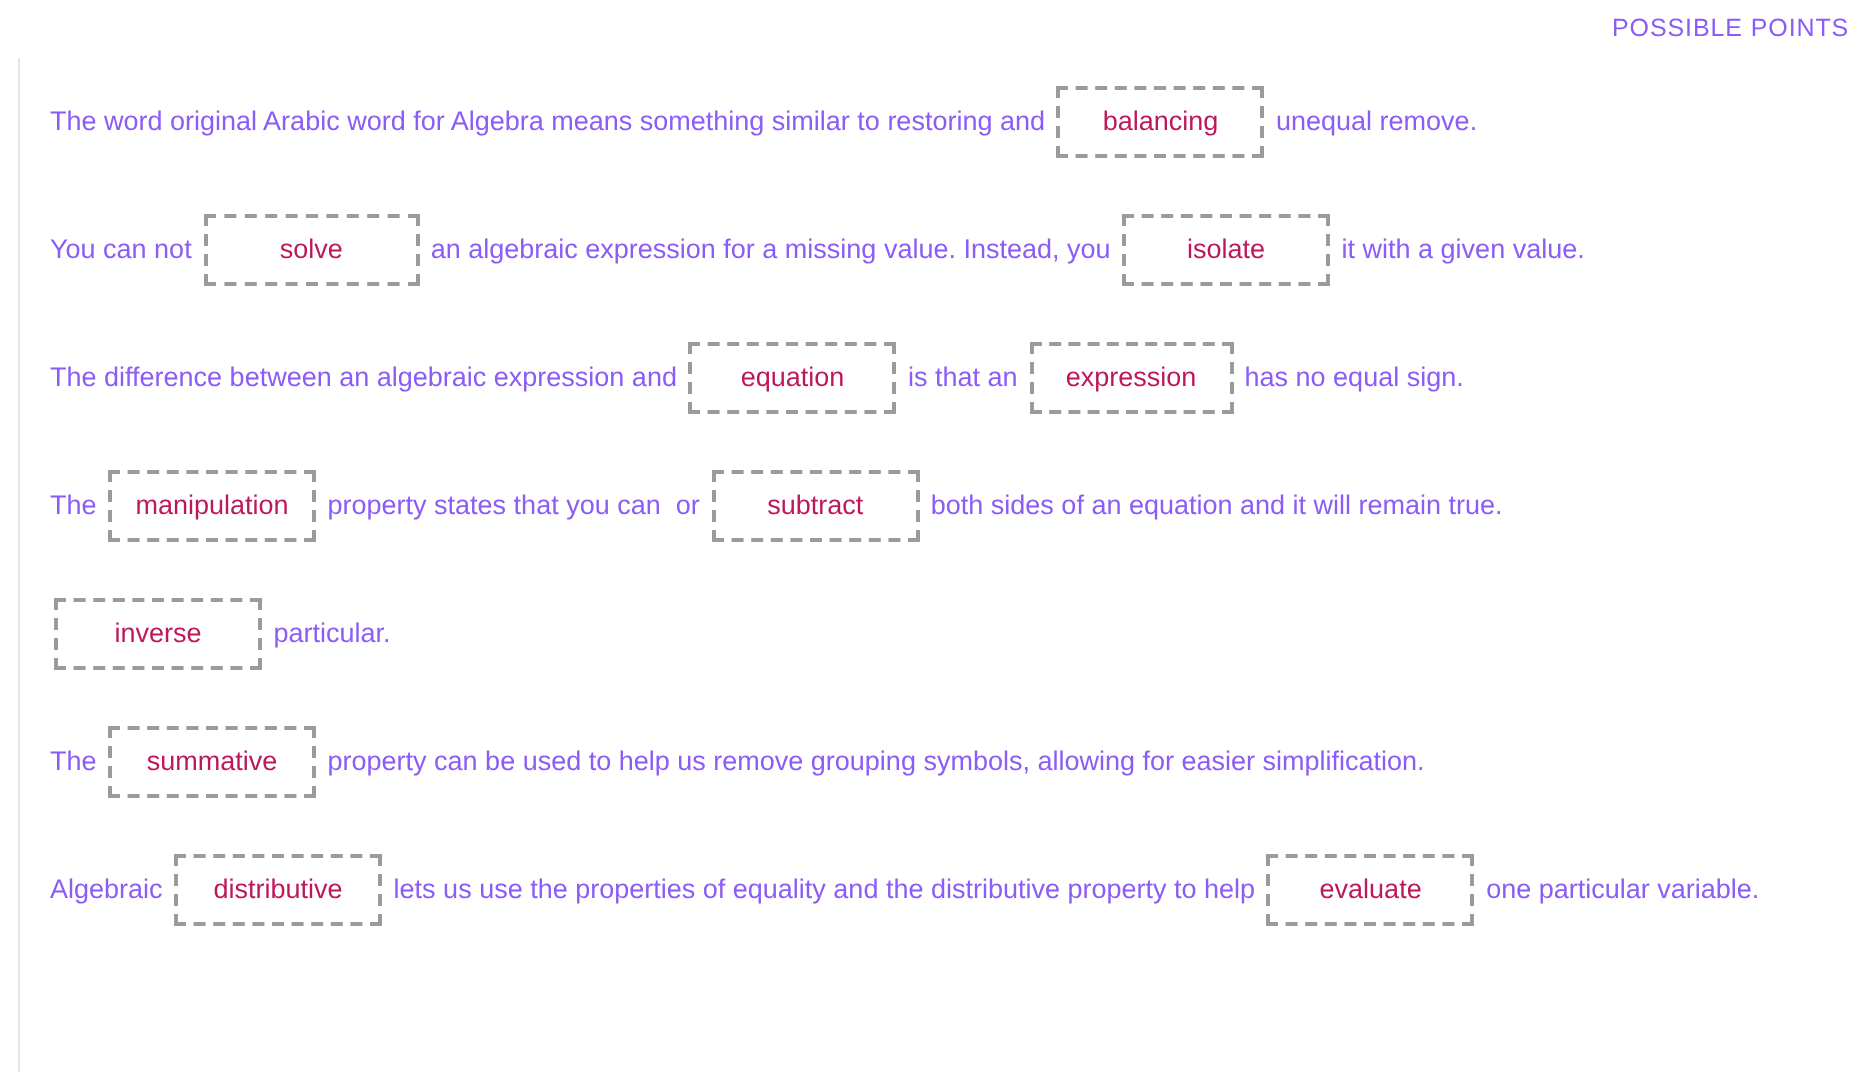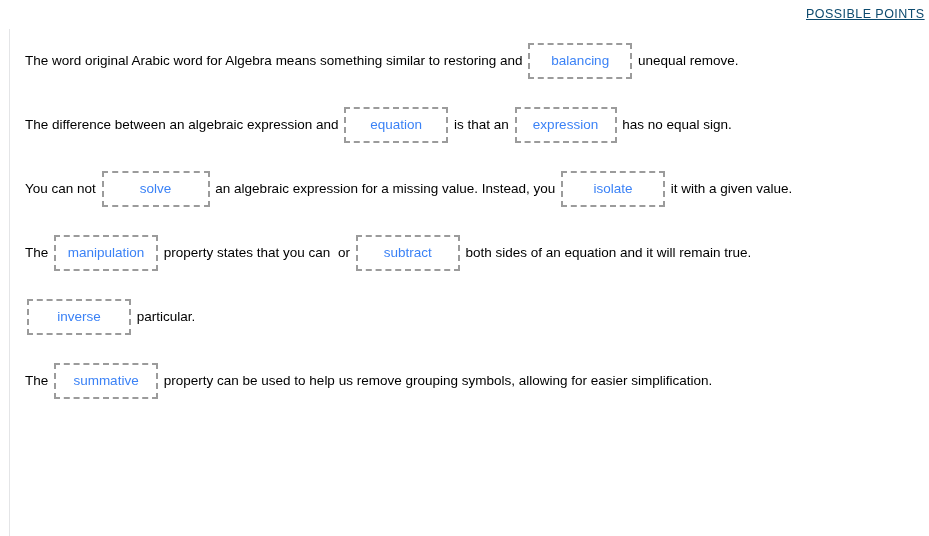--- a/index.html
+++ b/index.html
@@ -24,24 +24,23 @@
     width: 929px;
     height: 29px;
     box-sizing: border-box;
   }
   .possible-points {
     position: absolute;
     top: 7px;
     left: 806px;
     font-size: 12.5px;
     letter-spacing: 0.45px;
-    color: #0c4a6e;
+    color: #8b5cf6;
     white-space: nowrap;
     font-family: "Liberation Sans", sans-serif;
-    text-decoration: underline;
   }
 
   
   .question-card {
     position: absolute;
     top: 29px;
     left: 9px;
     width: 920px;
     height: 507px;
     background: #ffffff;
@@ -63,35 +62,35 @@
     flex-wrap: nowrap;
     height: 64px;
     padding-left: 15px;
     white-space: nowrap;
     font-size: 13.5px;
     color: #3b3b3d;
     line-height: 1.3;
   }
   .sentence-row .txt {
     font-size: 13.5px;
-    color: #000000;
+    color: #8b5cf6;
     white-space: pre;
   }
 
   
   .drop-slot {
     display: inline-flex;
     align-items: center;
     justify-content: center;
     height: 36px;
     box-sizing: border-box;
     border: 2px dashed #9b9b9b;
     background: #ffffff;
     font-size: 13.5px;
-    color: #3b82f6;
+    color: #be185d;
     margin: 0 2px;
     padding: 0 6px;
     text-align: center;
     flex: none;
   }
 
   .w-108 { width: 108px; }
   .w-104 { width: 104px; }
   .w-102 { width: 102px; }
 </style>
@@ -103,44 +102,51 @@
 </div>
 
 <div class="question-card">
   <div class="rows" id="question-rows">
       <div class="sentence-row">
         <span class="txt">The word original Arabic word for Algebra means something similar to restoring and </span>
         <span class="drop-slot w-104">balancing</span>
         <span class="txt"> unequal remove.</span>
       </div>
       <div class="sentence-row">
+        <span class="txt">You can not </span>
+        <span class="drop-slot w-108">solve</span>
+        <span class="txt"> an algebraic expression for a missing value. Instead, you </span>
+        <span class="drop-slot w-104">isolate</span>
+        <span class="txt"> it with a given value.</span>
+      </div>
+      <div class="sentence-row">
         <span class="txt">The difference between an algebraic expression and </span>
         <span class="drop-slot w-104">equation</span>
         <span class="txt"> is that an </span>
         <span class="drop-slot w-102">expression</span>
         <span class="txt"> has no equal sign.</span>
-      </div>
-      <div class="sentence-row">
-        <span class="txt">You can not </span>
-        <span class="drop-slot w-108">solve</span>
-        <span class="txt"> an algebraic expression for a missing value. Instead, you </span>
-        <span class="drop-slot w-104">isolate</span>
-        <span class="txt"> it with a given value.</span>
       </div>
       <div class="sentence-row">
         <span class="txt">The </span>
         <span class="drop-slot w-104">manipulation</span>
         <span class="txt"> property states that you can </span>
         <span class="txt"> or </span>
         <span class="drop-slot w-104">subtract</span>
         <span class="txt"> both sides of an equation and it will remain true.</span>
       </div>
       <div class="sentence-row">
         <span class="drop-slot w-104">inverse</span>
         <span class="txt"> particular.</span>
       </div>
       <div class="sentence-row">
         <span class="txt">The </span>
         <span class="drop-slot w-104">summative</span>
         <span class="txt"> property can be used to help us remove grouping symbols, allowing for easier simplification.</span>
       </div>
+      <div class="sentence-row">
+        <span class="txt">Algebraic </span>
+        <span class="drop-slot w-104">distributive</span>
+        <span class="txt"> lets us use the properties of equality and the distributive property to help </span>
+        <span class="drop-slot w-104">evaluate</span>
+        <span class="txt"> one particular variable.</span>
+      </div>
     </div>
 </div>
 
 </body></html>

